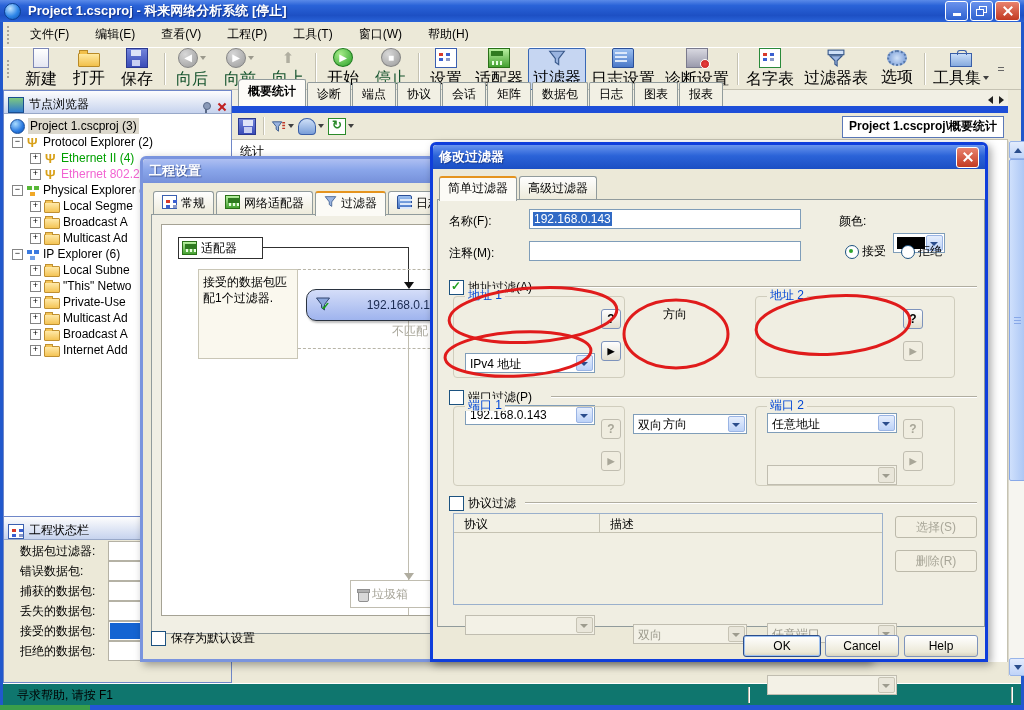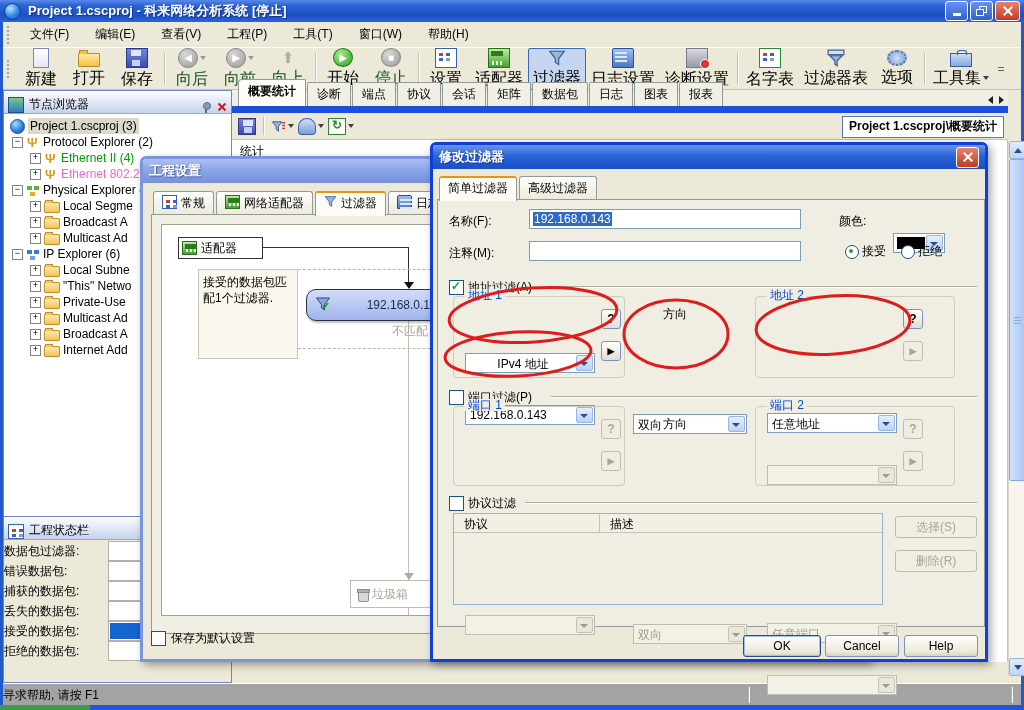--- a/index.html
+++ b/index.html
@@ -85,21 +85,21 @@
   .tic-project{border-radius:50%;background:radial-gradient(circle at 35% 30%,#aadcff,#2a7ae0 60%,#0d4fb0);border:1px solid #1a4f9a;width:13px;}
   .tic-protocol::before{content:"Ψ";position:absolute;left:1px;top:-1px;color:#d8a018;font-weight:bold;font-size:13px;}
   .tic-cluster::before{content:"";position:absolute;left:1px;top:2px;width:5px;height:4px;background:#58b838;
      box-shadow:7px 0 0 #58b838,3px 6px 0 #f0a828;}
   .tic-cluster.blue::before{background:#3a7ae0;box-shadow:7px 0 0 #3a7ae0,3px 6px 0 #70a0e8;}
   .tic-folder{background:linear-gradient(#ffe9a8,#f4c455);border:1px solid #c09030;height:9px;margin-top:3px;border-radius:1px;}
   .tic-folder::before{content:"";position:absolute;top:-3px;left:0;width:6px;height:2px;background:#f4c455;border:1px solid #c09030;border-bottom:none;}
   .selrow{background:#dcd8cc;padding:0 2px;}
   
   .srow{position:absolute;height:20px;width:100%;}
-  .slabel{position:absolute;left:0;top:3px;text-align:center;}
+  .slabel{position:absolute;left:16px;top:3px;text-align:center;}
   .scell{position:absolute;left:104px;top:1px;width:120px;height:18px;background:#fff;border:1px solid #b5b2a5;}
   .sbar-full{position:absolute;left:1px;top:1px;bottom:1px;right:1px;background:#1464d2;}
   .sbar-small{position:absolute;left:1px;top:1px;bottom:1px;width:18px;background:#1464d2;}
   .sval{position:absolute;right:4px;top:2px;}
   
   .vtabs{left:232px;top:90px;width:776px;height:23px;background:#f1efe4;border-bottom:7px solid #1d4ed8;display:flex;align-items:flex-end;padding-left:6px;}
   .vtab{height:20px;padding:3px 9px 0;border:1px solid #919b9c;border-bottom:none;background:#f2f0e4;margin-right:1px;
         border-radius:2px 2px 0 0;white-space:nowrap;}
   .vtab.active{background:#fdfcf8;font-weight:bold;height:23px;border-radius:4px 2px 0 0;}
   .pager{position:absolute;right:4px;top:6px;display:flex;gap:6px;}
@@ -114,21 +114,21 @@
   
   .vsb{left:1008px;top:141px;width:16px;height:535px;background:#f6f5f0;border-left:1px solid #dcd9cc;}
   .sbbtn{position:absolute;left:0;width:16px;height:16px;background:linear-gradient(#e3ecfd,#c0d4f8);border:1px solid #98b4e8;border-radius:2px;
          display:flex;align-items:center;justify-content:center;}
   .sbthumb{position:absolute;left:0;top:18px;width:16px;height:320px;background:linear-gradient(90deg,#cfe0fc,#a8c4f4);
            border:1px solid #88a8e8;border-radius:2px;}
   .sbthumb::after{content:"";position:absolute;left:4px;top:50%;width:7px;height:1px;background:#88a8e8;box-shadow:0 3px 0 #88a8e8,0 -3px 0 #88a8e8;}
   .chv-u{width:0;height:0;border-left:4px solid transparent;border-right:4px solid transparent;border-bottom:5px solid #2a4d8c;}
   .chv-d{width:0;height:0;border-left:4px solid transparent;border-right:4px solid transparent;border-top:5px solid #2a4d8c;}
   
-  .statusbar{left:3px;top:683px;width:1018px;height:28px;background:#a3a3a3;border-top:1px solid #fff;line-height:22px;padding-left:0;}
+  .statusbar{left:3px;top:683px;width:1018px;height:28px;background:#0f766e;border-top:1px solid #fff;line-height:22px;padding-left:14px;}
   .sdiv{position:absolute;top:3px;width:1px;height:16px;background:#b5b2a5;box-shadow:1px 0 0 #fff;}
   .taskbar{left:0;top:705px;width:1024px;height:5px;background:#2256d6;}
   .taskgreen{left:0;top:705px;width:90px;height:5px;background:#3a9e4a;}
   
   .dlg{border-radius:6px 6px 0 0;box-shadow:3px 3px 8px rgba(0,0,0,.35);}
   .dlg-title{height:24px;display:flex;align-items:center;color:#fff;font-weight:bold;font-size:13px;padding:0 6px;
              border-radius:4px 4px 0 0;text-shadow:1px 1px 1px rgba(20,40,100,.6);}
   .tab{height:21px;background:linear-gradient(#fefefe,#ece9d8);border:1px solid #919b9c;border-bottom:none;
        border-radius:3px 3px 0 0;padding:3px 8px 0;display:inline-flex;gap:4px;white-space:nowrap;margin-right:2px;}
   .tab.active{background:#fcfbf6;border-top:2px solid #e5941e;position:relative;z-index:2;padding-top:2px;}
@@ -572,21 +572,21 @@
       <span>拒绝</span>
     </div>
 
     <div class="abs" style="left:16px;top:134px;display:flex;align-items:center;gap:4px;">
       <span class="cb checked"></span>
       <span>地址过滤(A)</span>
     </div>
     <div class="abs etch" style="left:118px;top:141px;width:426px;"></div>
     <div class="abs grp" style="left:20px;top:151px;width:172px;height:82px;"></div>
     <span class="abs legend" style="left:32px;top:144px;">地址 1</span>
-    <div class="abs combo" style="left:32px;top:164px;width:130px;text-align:center;">
+    <div class="abs combo" style="left:32px;top:164px;width:130px;">
       <span>IPv4 地址</span><span class="dd"></span>
     </div>
     <span class="abs sqbtn" style="left:168px;top:164px;">?</span>
     <div class="abs combo" style="left:32px;top:196px;width:130px;">
       <span>192.168.0.143</span><span class="dd"></span>
     </div>
     <span class="abs sqbtn" style="left:168px;top:196px;font-size:9px;">▶</span>
     <span class="abs" style="left:230px;top:161px;">方向</span>
     <div class="abs combo" style="left:200px;top:185px;width:114px;">
       <span>双向</span><span class="dd"></span>

